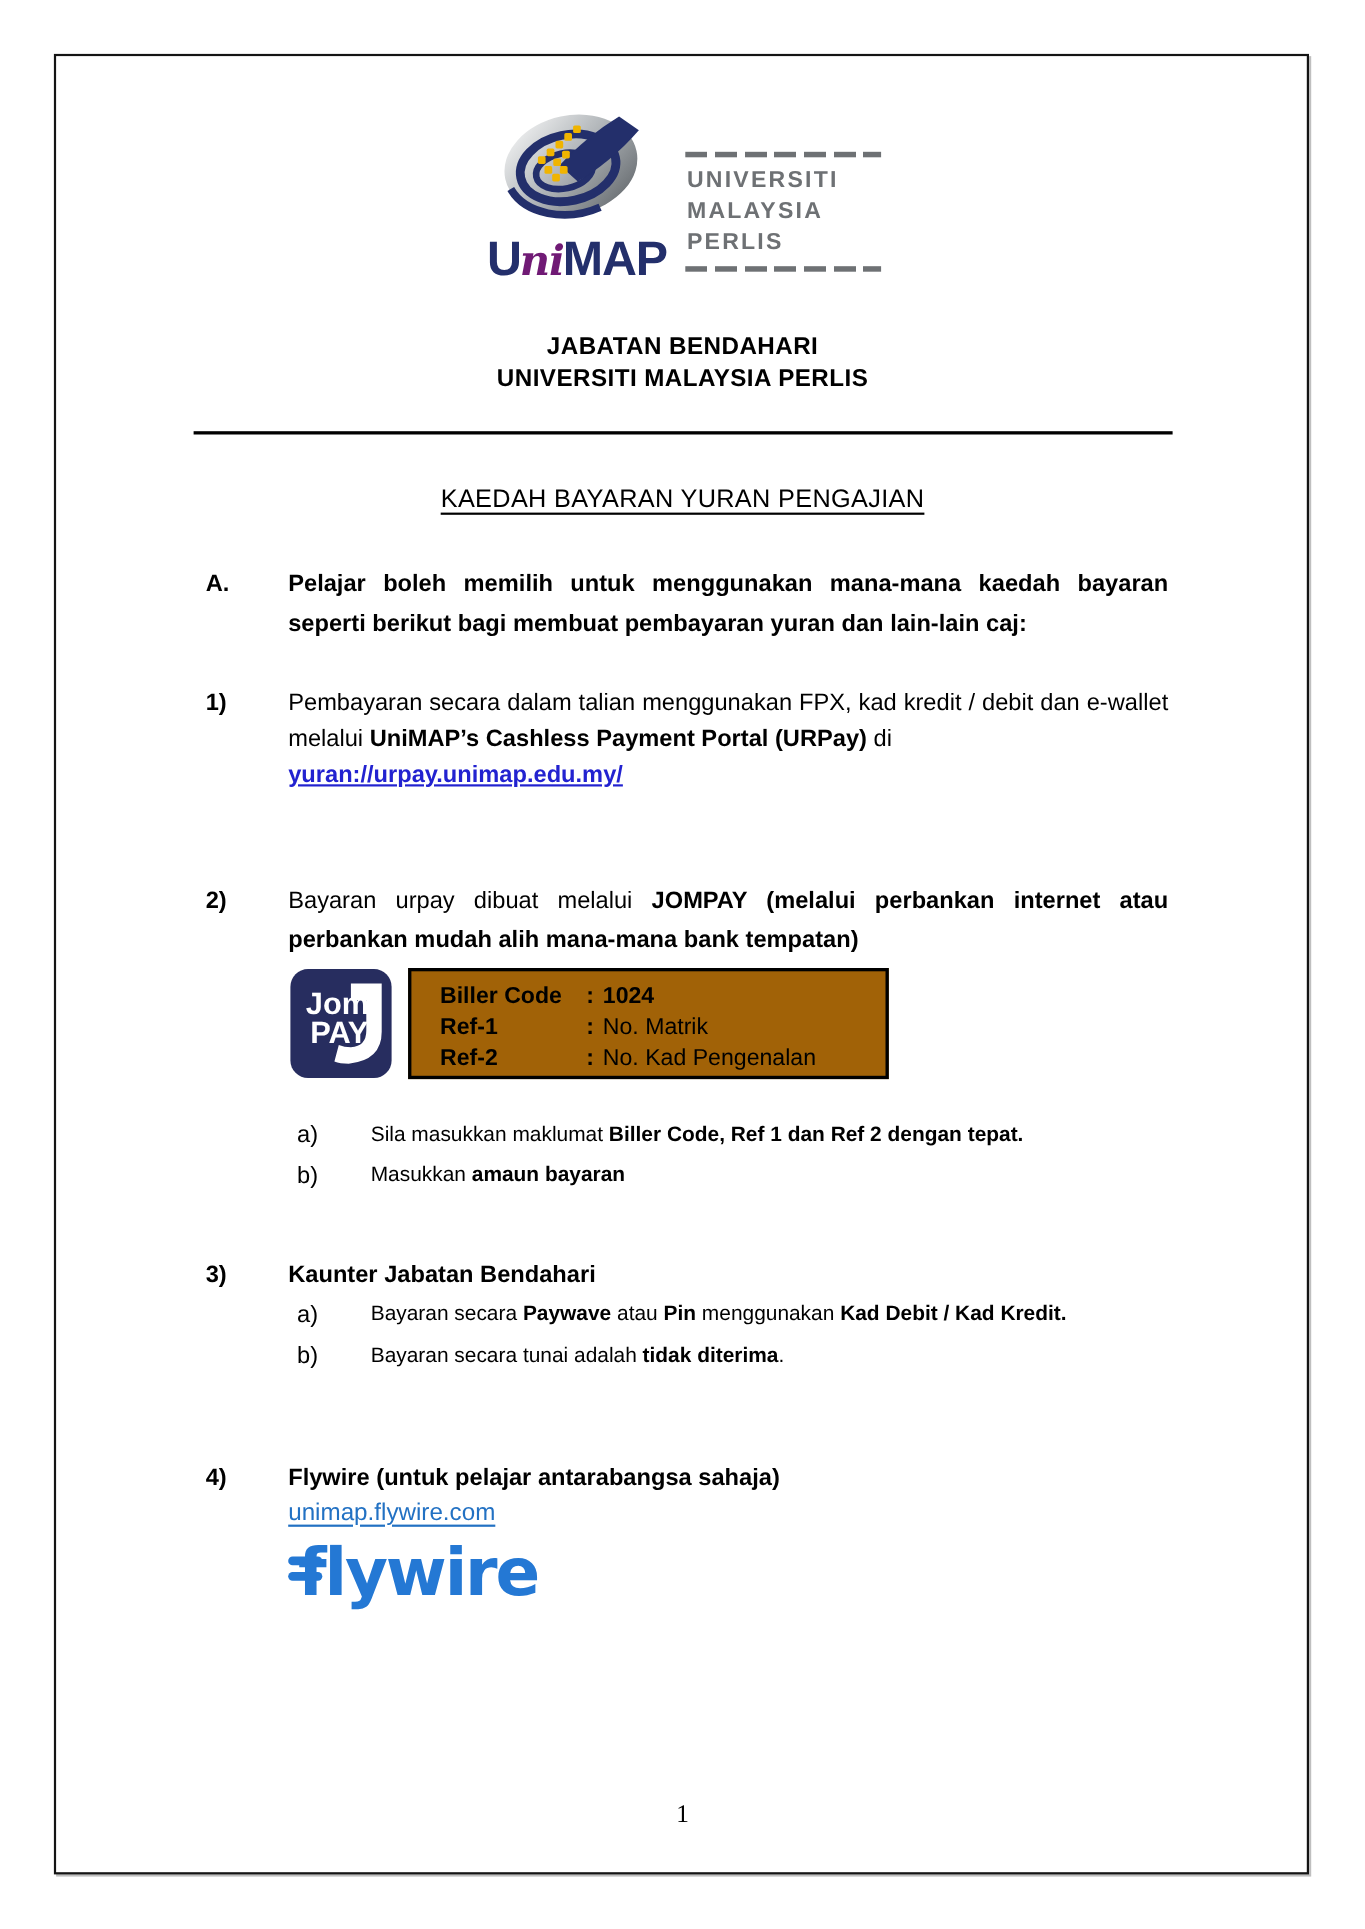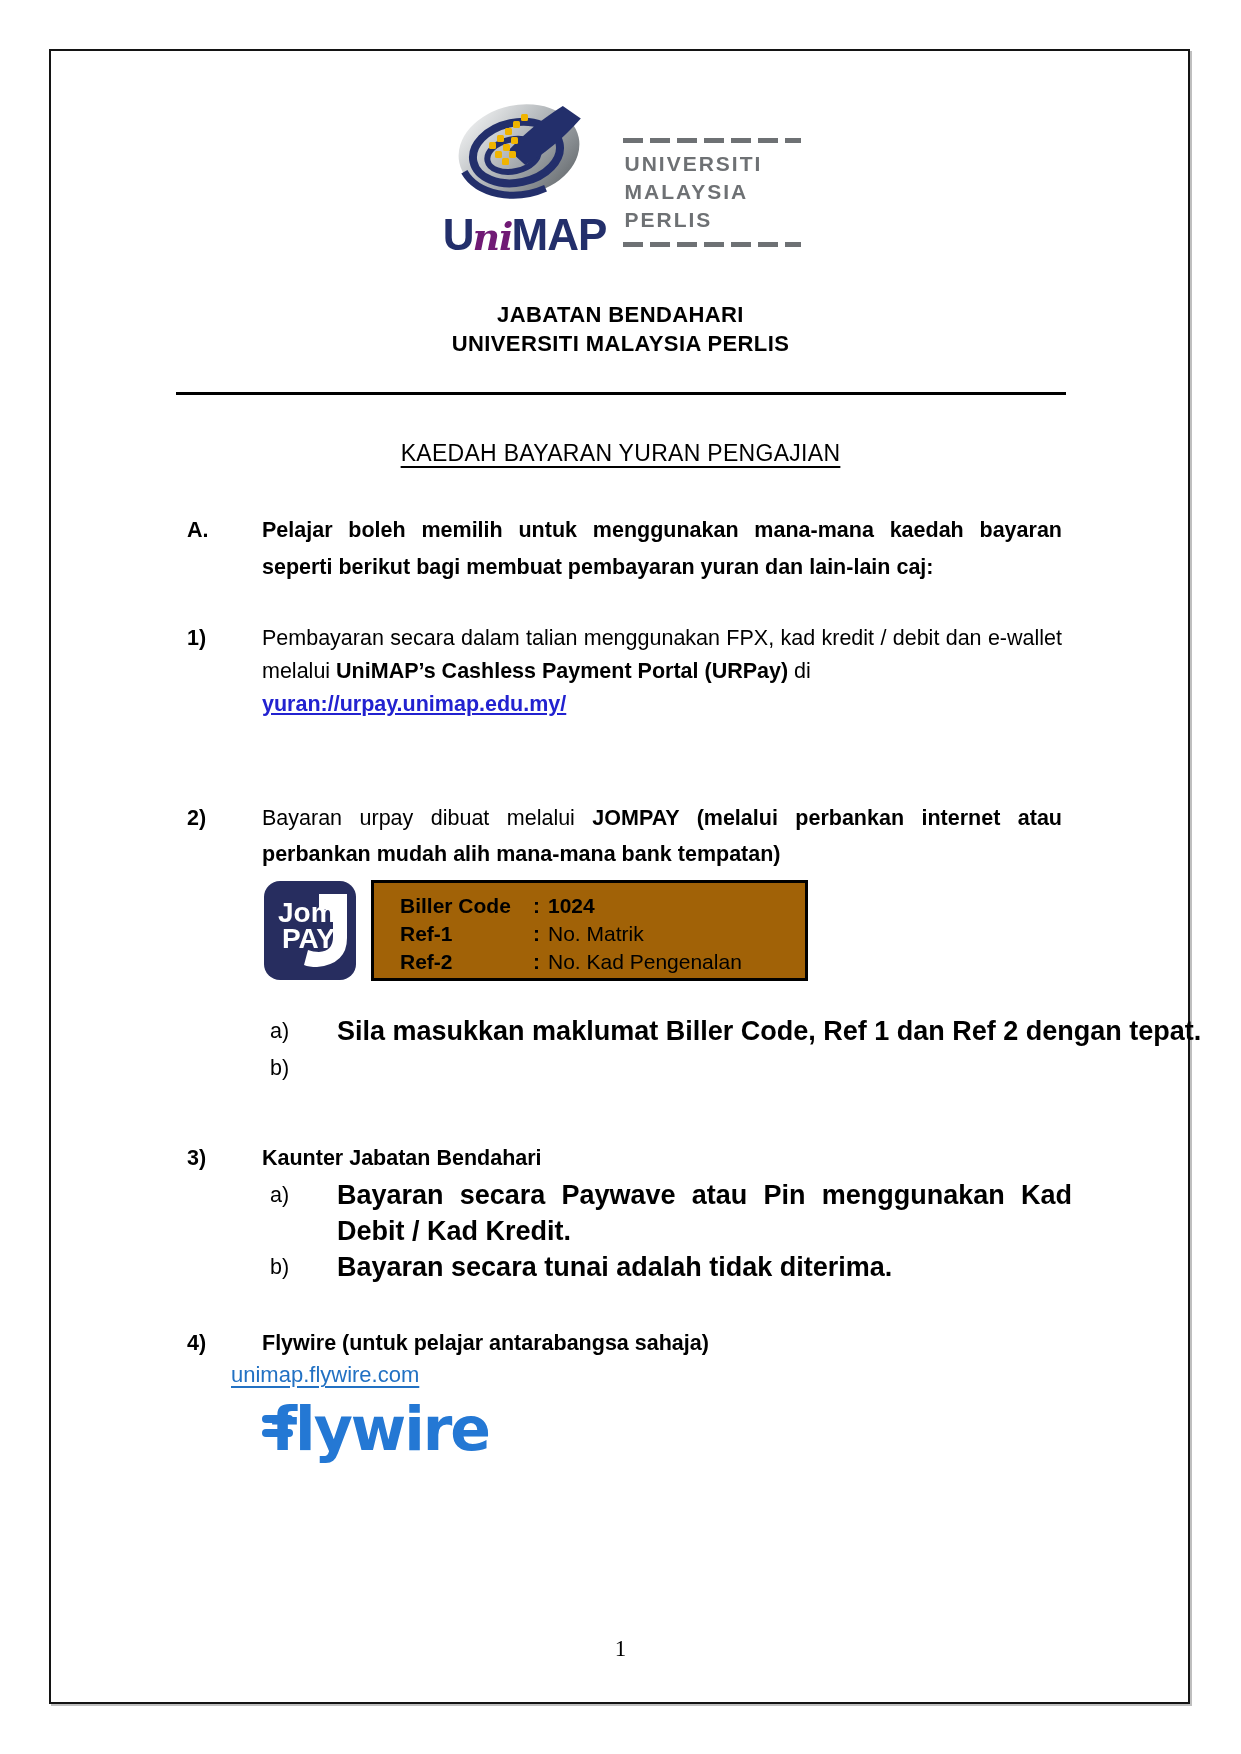--- a/index.html
+++ b/index.html
@@ -46,28 +46,28 @@
   
   .jompay-row { position:absolute; top:880px; left:263px; display:flex; gap:14px; }
   .jp-box { width:437px; height:101px; border:3px solid #000; padding:9px 0 0 26px; background:#a16207; }
   .jp-row { display:flex; font-size:21px; line-height:28px; }
   .jp-label { flex:none; width:133px; font-weight:bold; }
   .jp-sep { font-weight:bold; margin-right:8px; }
   .jp-value.vbold { font-weight:bold; }
   
   .subrow { display:flex; align-items:flex-start; }
   .sublabel { flex:none; width:67px; font-size:21.5px; line-height:37px; }
-  .subbody { font-size:27px; line-height:37px;font-weight:bold; }
+  .subbody { font-size:19px; line-height:37px; }
   .subs2 { position:absolute; top:1013px; left:270px; }
   .item3block { position:absolute; top:1140px; left:187px; }
   .item3block .subs { margin-left:83px; margin-top:1px; }
   .item3block .subbody.wrapped { width:735px; text-align:justify; line-height:36px; }
   
   .item4block { position:absolute; top:1325px; left:187px; }
-  .fw-link { display:inline-block; margin-left:44px; margin-top:1px; font-size:22px; color:#2271C3; text-decoration:underline; text-underline-offset:4px; }
+  .fw-link { display:inline-block; margin-left:75px; margin-top:1px; font-size:22px; color:#2271C3; text-decoration:underline; text-underline-offset:4px; }
   .fw-logo { display:block; margin-left:73px; margin-top:2px; overflow:visible; }
   
   .page-num { position:absolute; top:1636px; left:0; width:100%; text-align:center;
     font-family:"Liberation Serif", serif; font-size:23px; }
 </style>
 </head>
 <body>
 
 <div class="sheet-border"></div>
 
@@ -169,20 +169,21 @@
   </div>
 </div>
 
 <div class="subs2">
   <div class="subrow">
     <span class="sublabel">a)</span>
     <div class="subbody nowrap"><span>Sila masukkan maklumat </span><b>Biller Code, Ref 1 dan Ref 2 dengan tepat.</b></div>
   </div>
   <div class="subrow">
     <span class="sublabel">b)</span>
+    <div class="subbody nowrap"><span>Masukkan </span><b>amaun bayaran</b></div>
   </div>
 </div>
 
 <div class="item3block">
   <div class="row">
     <span class="num">3)</span>
     <div class="body bold nowrap">Kaunter Jabatan Bendahari</div>
   </div>
   <div class="subs">
     <div class="subrow">

